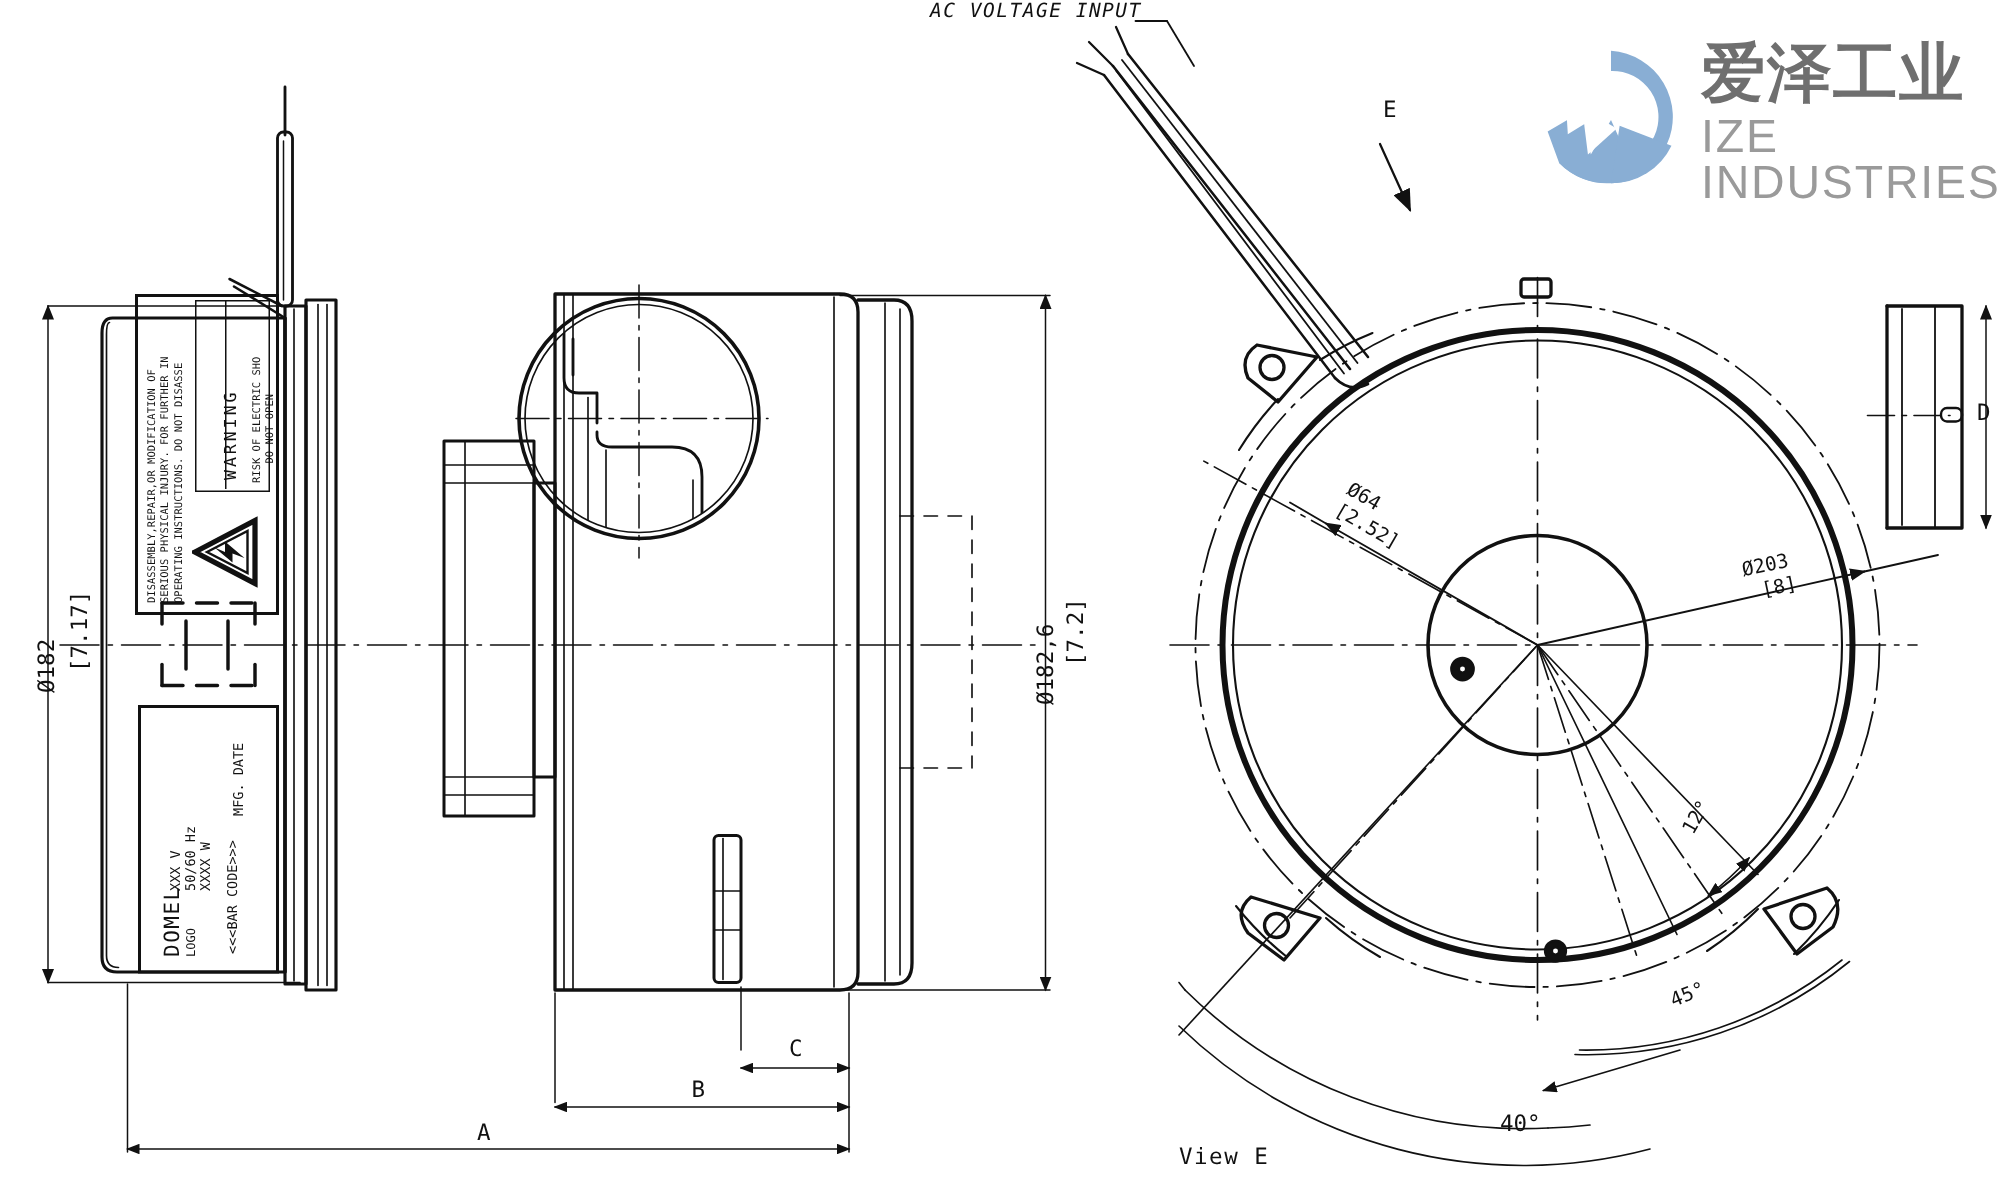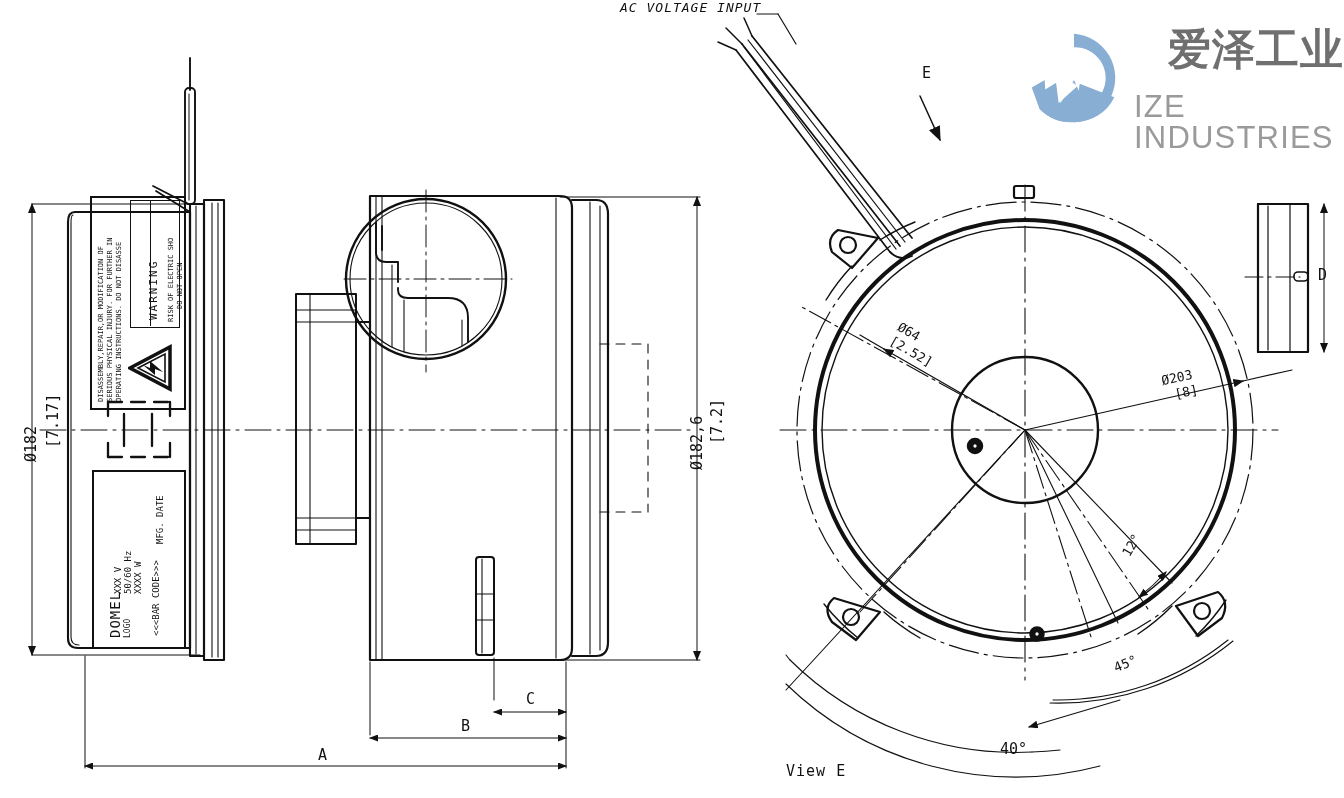--- a/index.html
+++ b/index.html
@@ -51,28 +51,27 @@
     position: absolute;
     left: 108px; top: 6px;
   }
   #logo-cn {
     font-family: "DejaVu Sans", sans-serif;
     font-weight: bold;
     font-size: 43px;
     color: #6f6f6f;
     letter-spacing: 1px;
     line-height: 1.0;
-    text-align: right;
   }
   #logo-en {
     font-family: "Liberation Sans", sans-serif;
     font-size: 31px;
     color: #9a9a9a;
     letter-spacing: 1.2px;
-    margin-top: 20px;
+    margin-top: 4px;
     line-height: 1.0;
   }
 </style>
 </head>
 <body>
 
 <div id="root">
 
   <svg class="drawing" viewBox="0 0 1344 798">
     <defs>

